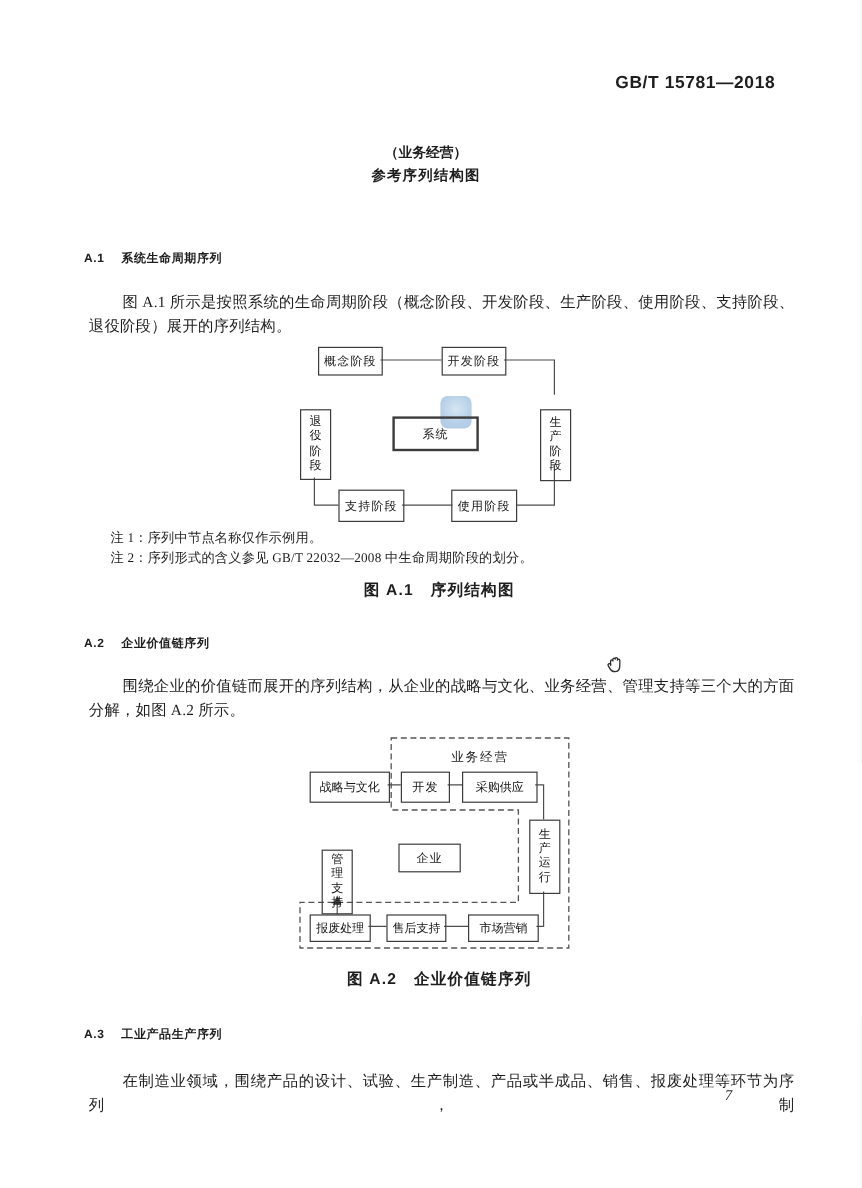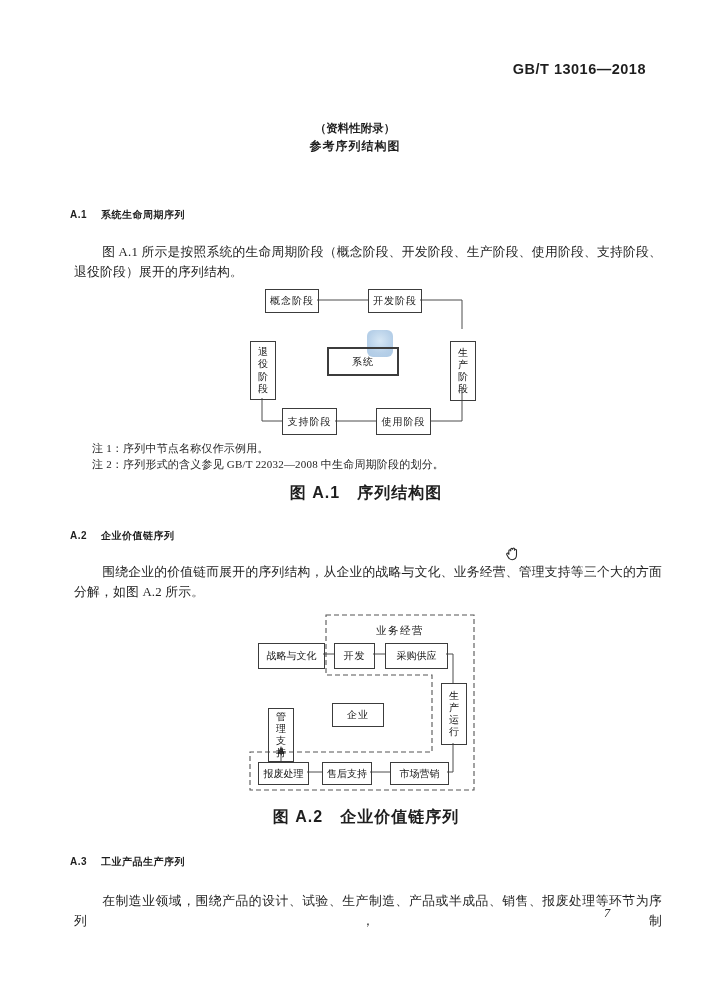--- a/index.html
+++ b/index.html
@@ -24,21 +24,21 @@
   .sec-h .num { margin-right:14px; }
 
   .body-p { left:74px; width:588px; font-size:12.8px; line-height:19.8px;
             text-align:justify; text-indent:2.2em; letter-spacing:.2px; }
   .last-just { text-align-last:justify; }
 
   .note { left:92px; font-size:11px; letter-spacing:.2px; }
 
   .fig-cap { left:16px; width:700px; text-align:center;
              font-family:"Liberation Sans",sans-serif; font-weight:bold;
-             font-size:16px; letter-spacing:1px; }
+             font-size:13px; letter-spacing:1px; }
 
   .pageno { left:604px; top:906px; font-size:12.5px; font-style:italic; }
 
   
   .fig { position:absolute; }
   .dbox {
     position:absolute; border:1.5px solid #3c3c3c; background:transparent;
     display:flex; align-items:center; justify-content:center;
     font-size:10px; letter-spacing:1px; color:#151515; z-index:2;
   }
@@ -50,24 +50,24 @@
   .wm { position:absolute; width:26px; height:27px; border-radius:6px;
         background:radial-gradient(circle at 50% 40%, #cfe2f2 0%, #a9c7e4 60%, #9fc0e0 100%);
         opacity:.85; z-index:0; }
   .cursor-wrap { z-index:5; }
 </style>
 </head>
 <body>
 
 <div class="page">
 
-  <div class="abs std-code">GB/T 13016—2018</div>
+  <div class="abs std-code">GB/T 15781—2018</div>
 
   <div class="abs title-block">
-    <div class="title-l2">（资料性附录）</div>
+    <div class="title-l2">（业务经营）</div>
     <div class="title-l3">参考序列结构图</div>
   </div>
 
   <div class="abs sec-h" style="top:208px">
     <span class="num">A.1</span><span>系统生命周期序列</span>
   </div>
 
   <div class="abs body-p" style="top:243px">图 A.1 所示是按照系统的生命周期阶段（概念阶段、开发阶段、生产阶段、使用阶段、支持阶段、退役阶段）展开的序列结构。</div>
 
   <div class="fig" style="left:245px; top:284px; width:232px; height:152px">

